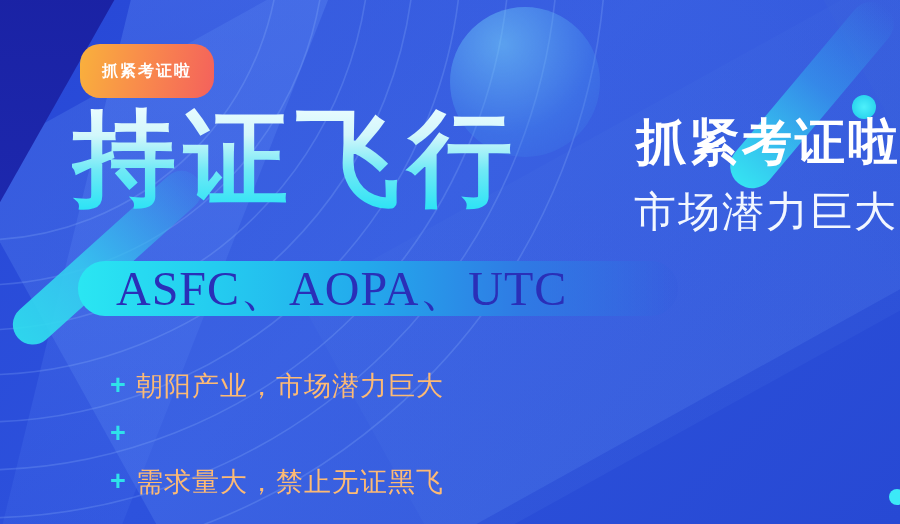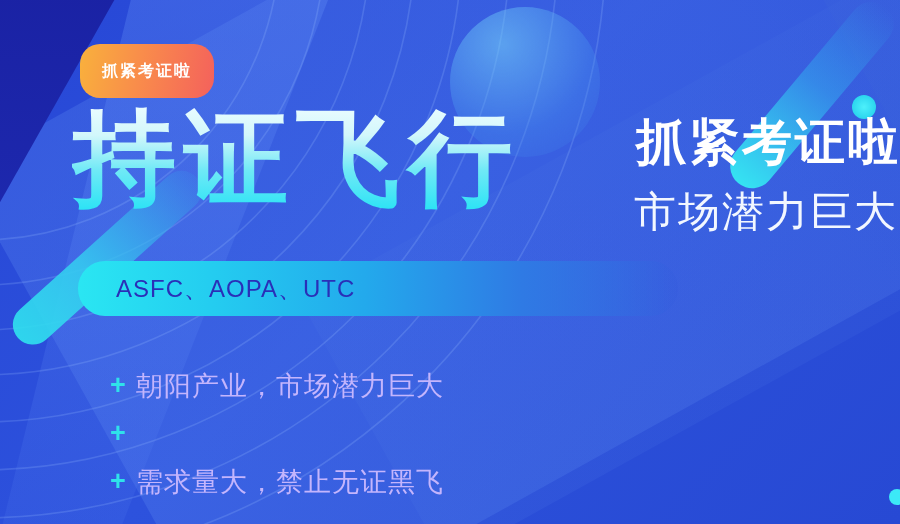--- a/index.html
+++ b/index.html
@@ -174,24 +174,25 @@
   .cert-pill {
     position:absolute;
     left:78px; top:261px;
     width:600px; height:55px;
     border-radius:27px;
     background:linear-gradient(90deg,#2ae6f2 0%, #24cdf0 22%, #23a9ec 48%, #2f7ae4 74%, rgba(43,79,217,.12) 100%);
     display:flex; align-items:center;
   }
   .cert-pill-label {
     margin-left:38px;
-    font-size:24px;
+    font-size:48px;
     color:#2a2fb8;
     letter-spacing:1px;
     white-space:nowrap;
+    font-family:Liberation Serif, serif;
   }
 
   
   .bullets {
     position:absolute;
     left:110px; top:362px;
   }
   .bullet-row {
     display:flex;
     align-items:center;
@@ -201,21 +202,21 @@
   .bullet-plus {
     width:26px;
     font-size:27px;
     font-weight:bold;
     color:#2fe2ea;
     line-height:1;
     text-align:left;
   }
   .bullet-text {
     font-size:27px;
-    color:#c4b5fd;
+    color:#fdba74;
     letter-spacing:1px;
     white-space:nowrap;
   }
 </style>
 </head>
 <body>
 
 <div id="banner">
 
   <div class="bg-layer bg-base"></div>

